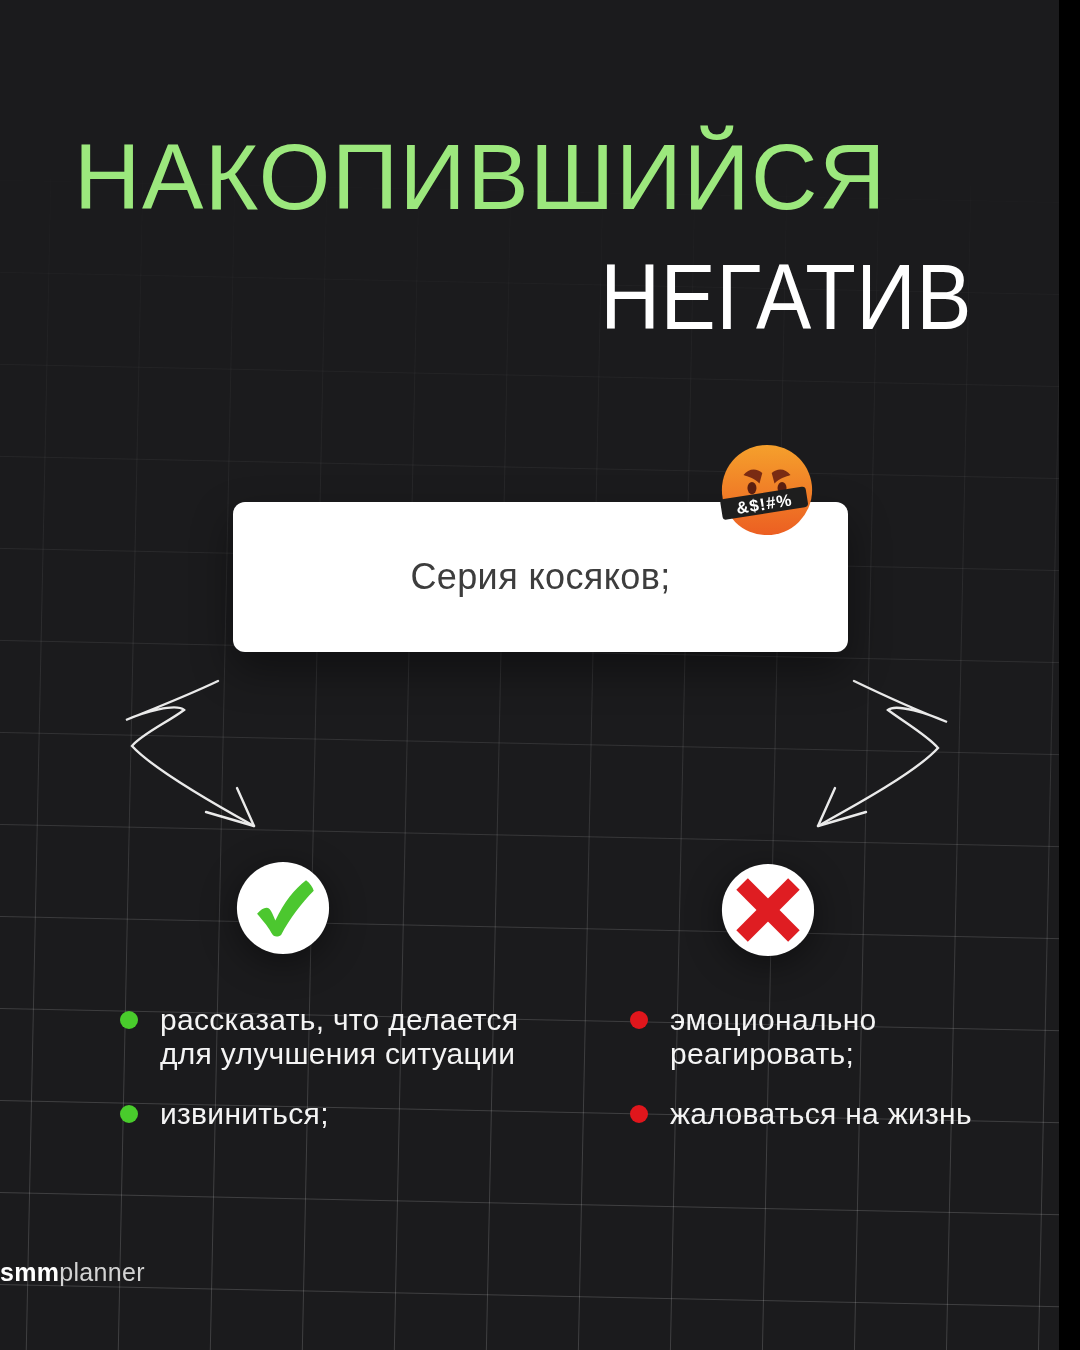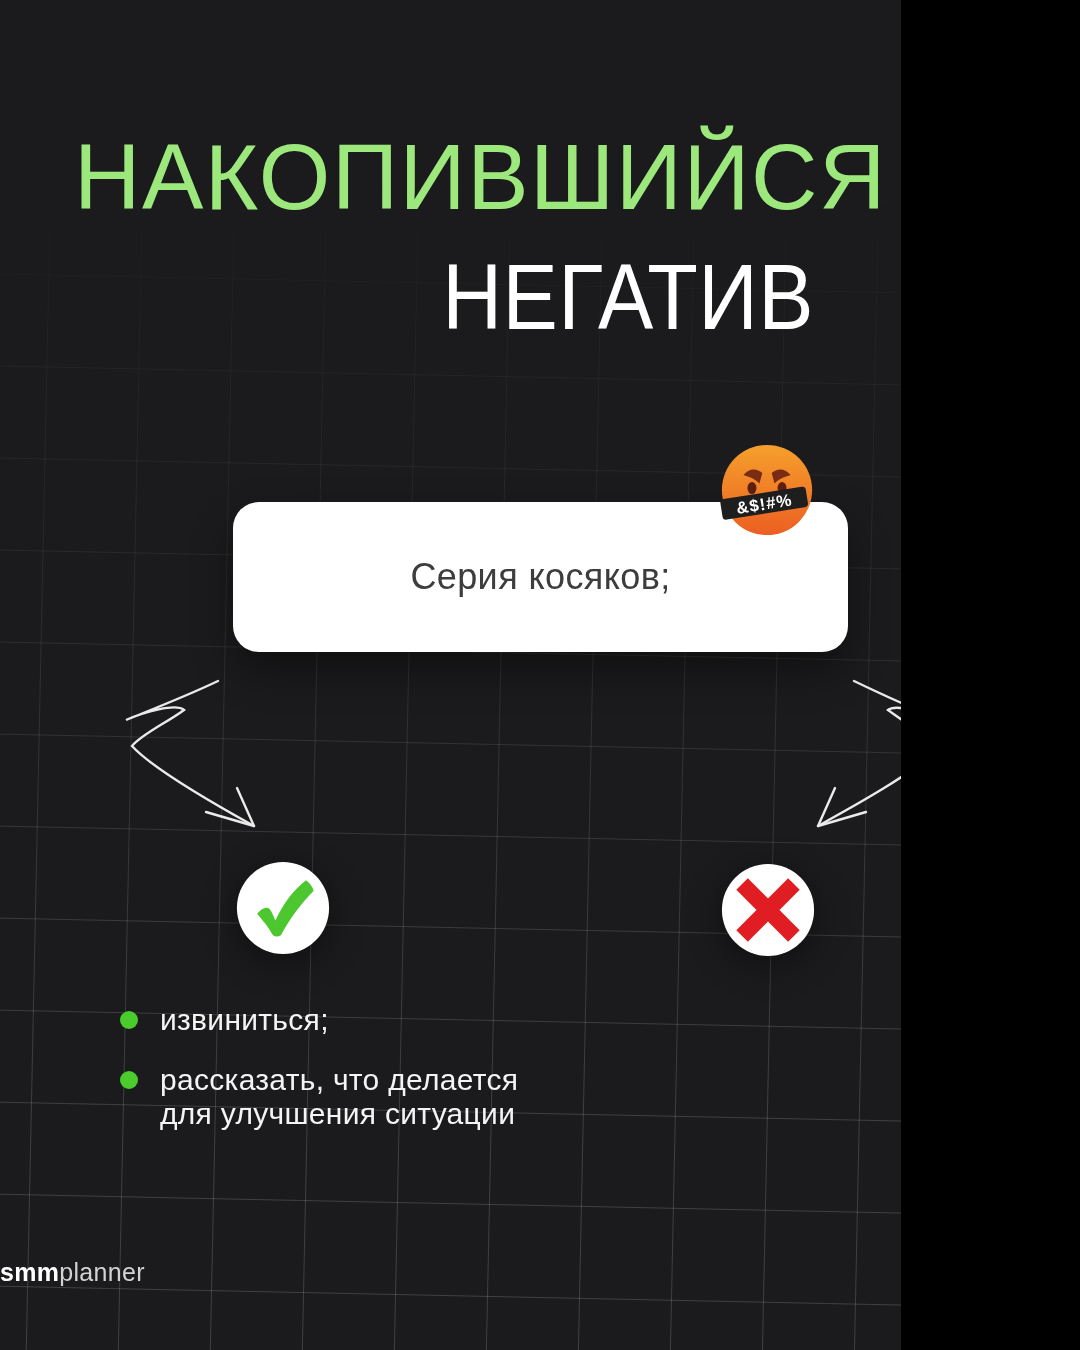--- a/index.html
+++ b/index.html
@@ -1,18 +1,18 @@
 <!DOCTYPE html>
 <html style="--page-bg: #1B1B1D; --title-green: #9CE87D; --title-white: #FFFFFF; --card-text: #3D3D3D; --check-green: #4CC72F; --cross-red: #DF1D22; --bullet-green: #49CC2C; --bullet-red: #E0161C; --arrow-white: #EAEAEA; --emoji-orange-top: #F5A02C; --emoji-orange-bottom: #EC5F22; --emoji-banner-bg: #1E1E1E;"><head>
 <meta charset="utf-8">
 <style>
   html,body{margin:0;padding:0;background:#000;}
   .poster{
     position:relative;
-    width:901px;height:1350px;
+    width:1059px;height:1350px;
     background:var(--page-bg,#1B1B1D);
     overflow:hidden;
     font-family:"Liberation Sans", sans-serif;
   }
   
   .grid-wrap{
     position:absolute;inset:0;overflow:hidden;pointer-events:none;
     -webkit-mask-image:linear-gradient(180deg, rgba(0,0,0,0) 0px, rgba(0,0,0,0) 120px, rgba(0,0,0,.18) 330px, rgba(0,0,0,.4) 560px, rgba(0,0,0,.85) 900px, #000 1120px);
             mask-image:linear-gradient(180deg, rgba(0,0,0,0) 0px, rgba(0,0,0,0) 120px, rgba(0,0,0,.18) 330px, rgba(0,0,0,.4) 560px, rgba(0,0,0,.85) 900px, #000 1120px);
   }
@@ -36,21 +36,21 @@
   }
   .title-line-2{
     right:87px;top:251px;
     font-size:92px;letter-spacing:0.5px;
     color:var(--title-white,#FFF);
     transform:scaleX(.9);transform-origin:right center;
   }
   
   .card{
     position:absolute;left:233px;top:502px;width:615px;height:150px;
-    background:#fff;border-radius:26px;
+    background:#fff;border-radius:12px;
     box-shadow:0 18px 40px rgba(0,0,0,.4);
     display:flex;flex-direction:row;align-items:center;justify-content:center;
     z-index:2;
     text-align:center;
   }
   .card-line{
     font-size:36px;line-height:46px;letter-spacing:.4px;
     color:var(--card-text,#3D3D3D);
   }
   .emoji{position:absolute;left:720px;top:443px;width:94px;height:94px;z-index:3;overflow:visible;}
@@ -152,27 +152,38 @@
       <g>
         <line x1="23" y1="23" x2="77" y2="77" style="stroke:var(--cross-red,#DF1D22)" stroke-width="17"></line>
         <line x1="77" y1="23" x2="23" y2="77" style="stroke:var(--cross-red,#DF1D22)" stroke-width="17"></line>
       </g>
     </svg>
   </div>
 
   <ul class="bullet-list list-do">
     <li class="bullet-item">
       <span class="bullet-dot"></span>
-      <span class="bullet-text">извиниться;</span>
+      <span class="bullet-text">рассказать, что делается
+для улучшения ситуации</span>
     </li>
     <li class="bullet-item">
       <span class="bullet-dot"></span>
-      <span class="bullet-text">рассказать, что делается
-для улучшения ситуации</span>
+      <span class="bullet-text">извиниться;</span>
     </li>
   </ul>
 
+  <ul class="bullet-list list-dont">
+    <li class="bullet-item">
+      <span class="bullet-dot"></span>
+      <span class="bullet-text">эмоционально
+реагировать;</span>
+    </li>
+    <li class="bullet-item">
+      <span class="bullet-dot"></span>
+      <span class="bullet-text">жаловаться на жизнь</span>
+    </li>
+  </ul>
 
   <div class="footer">
     <span class="brand-bold">smm</span><span class="brand-rest">planner</span>
   </div>
 
 </div>
 
 </body></html>

